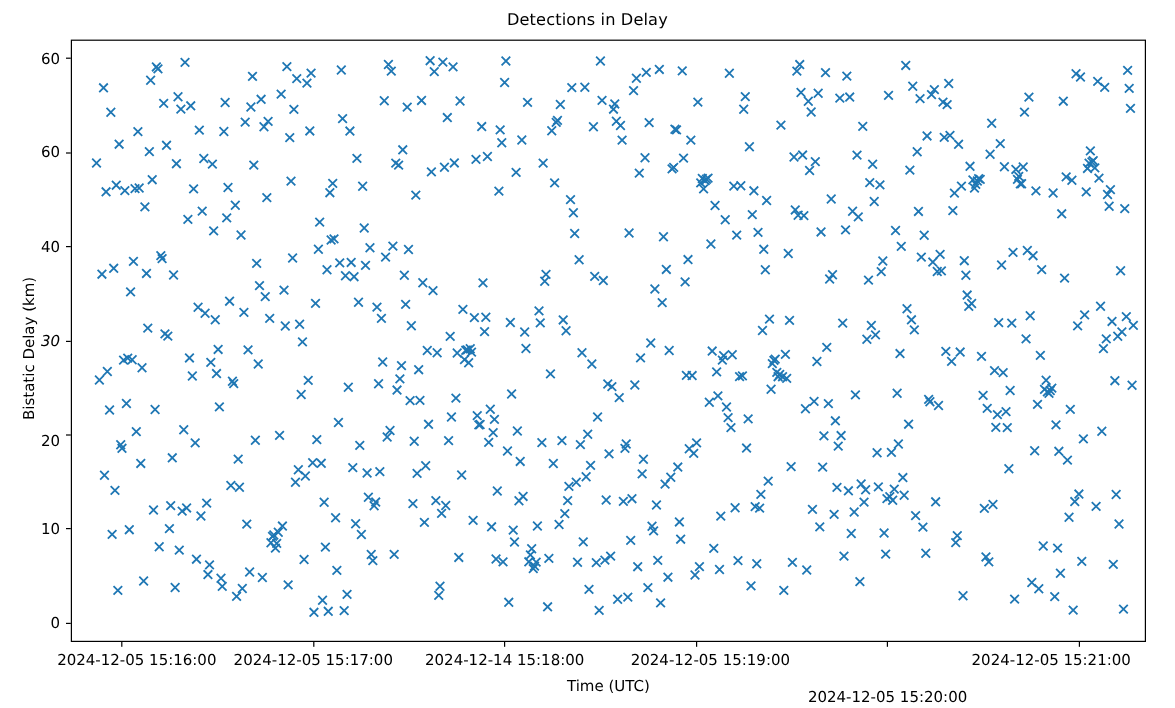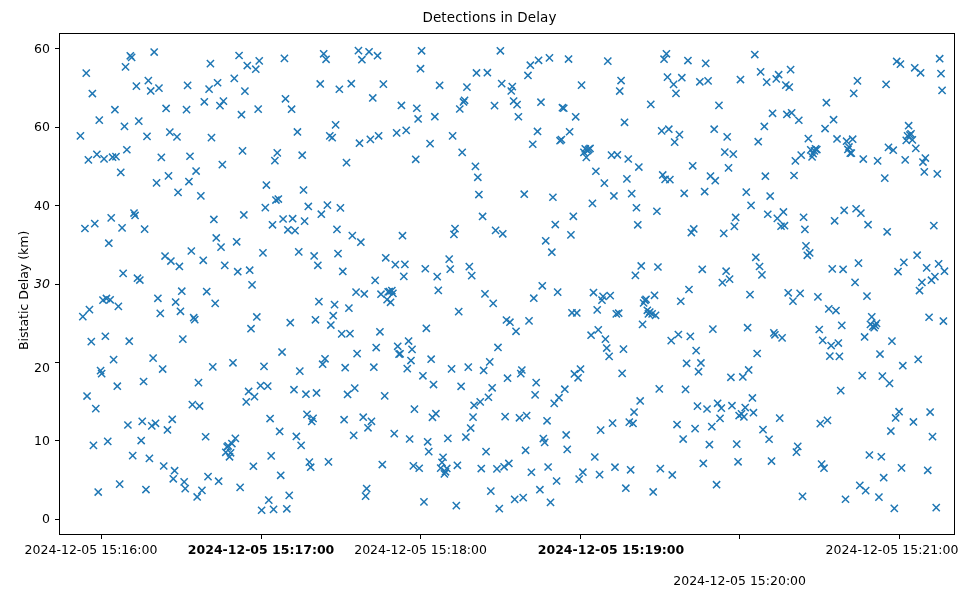--- a/index.html
+++ b/index.html
@@ -851,28 +851,29 @@
   <div id="ytick-labels">
       <div class="ytick-label" style="top: 511.312px; width: 46px;">0</div>
       <div class="ytick-label" style="top: 432.875px; width: 46px;">10</div>
       <div class="ytick-label" style="top: 360px; width: 46px;">20</div>
       <div class="ytick-label" style="top: 276px; width: 46px; font-style: italic;">30</div>
       <div class="ytick-label" style="top: 197.562px; width: 46px;">40</div>
       <div class="ytick-label" style="top: 119.125px; width: 46px;">60</div>
       <div class="ytick-label" style="top: 40.6875px; width: 46px;">60</div>
     </div>
   <div id="xtick-labels">
-      <div class="xtick-label" style="left: 91px; top: 542px; text-align: right;">2024-12-05 15:16:00</div>
-      <div class="xtick-label" style="left: 261.065px; top: 542px; font-weight: bold;">2024-12-05 15:17:00</div>
-      <div class="xtick-label" style="left: 420.591px; top: 542px;">2024-12-05 15:18:00</div>
-      <div class="xtick-label" style="left: 611px; top: 542px; font-weight: bold;">2024-12-05 15:19:00</div>
+      <div class="xtick-label" style="left: 114px; top: 542px; text-align: right;">2024-12-05 15:16:00</div>
+      <div class="xtick-label" style="left: 261.065px; top: 542px;">2024-12-05 15:17:00</div>
+      <div class="xtick-label" style="left: 420.591px; top: 542px;">2024-12-14 15:18:00</div>
+      <div class="xtick-label" style="left: 592px; top: 542px;">2024-12-05 15:19:00</div>
       <div class="xtick-label" style="left: 739.641px; top: 542px; margin-top: 31px;">2024-12-05 15:20:00</div>
-      <div class="xtick-label" style="left: 876px; top: 542px; margin-left: 16px;">2024-12-05 15:21:00</div>
+      <div class="xtick-label" style="left: 876px; top: 542px;">2024-12-05 15:21:00</div>
     </div>
 
+  <div id="xaxis-label">Time (UTC)</div>
   <div id="yaxis-label">Bistatic Delay (km)</div>
 
 <div class="tick-mark-y" style="left: 55px; top: 518.812px;"></div>
     <div class="tick-mark-y" style="left: 55px; top: 440.375px;"></div>
     <div class="tick-mark-y" style="left: 55px; top: 361.938px;"></div>
     <div class="tick-mark-y" style="left: 55px; top: 283.5px;"></div>
     <div class="tick-mark-y" style="left: 55px; top: 205.062px;"></div>
     <div class="tick-mark-y" style="left: 55px; top: 126.625px;"></div>
     <div class="tick-mark-y" style="left: 55px; top: 48.1875px;"></div>
     <div class="tick-mark-x" style="left: 101.04px; top: 535px;"></div>

